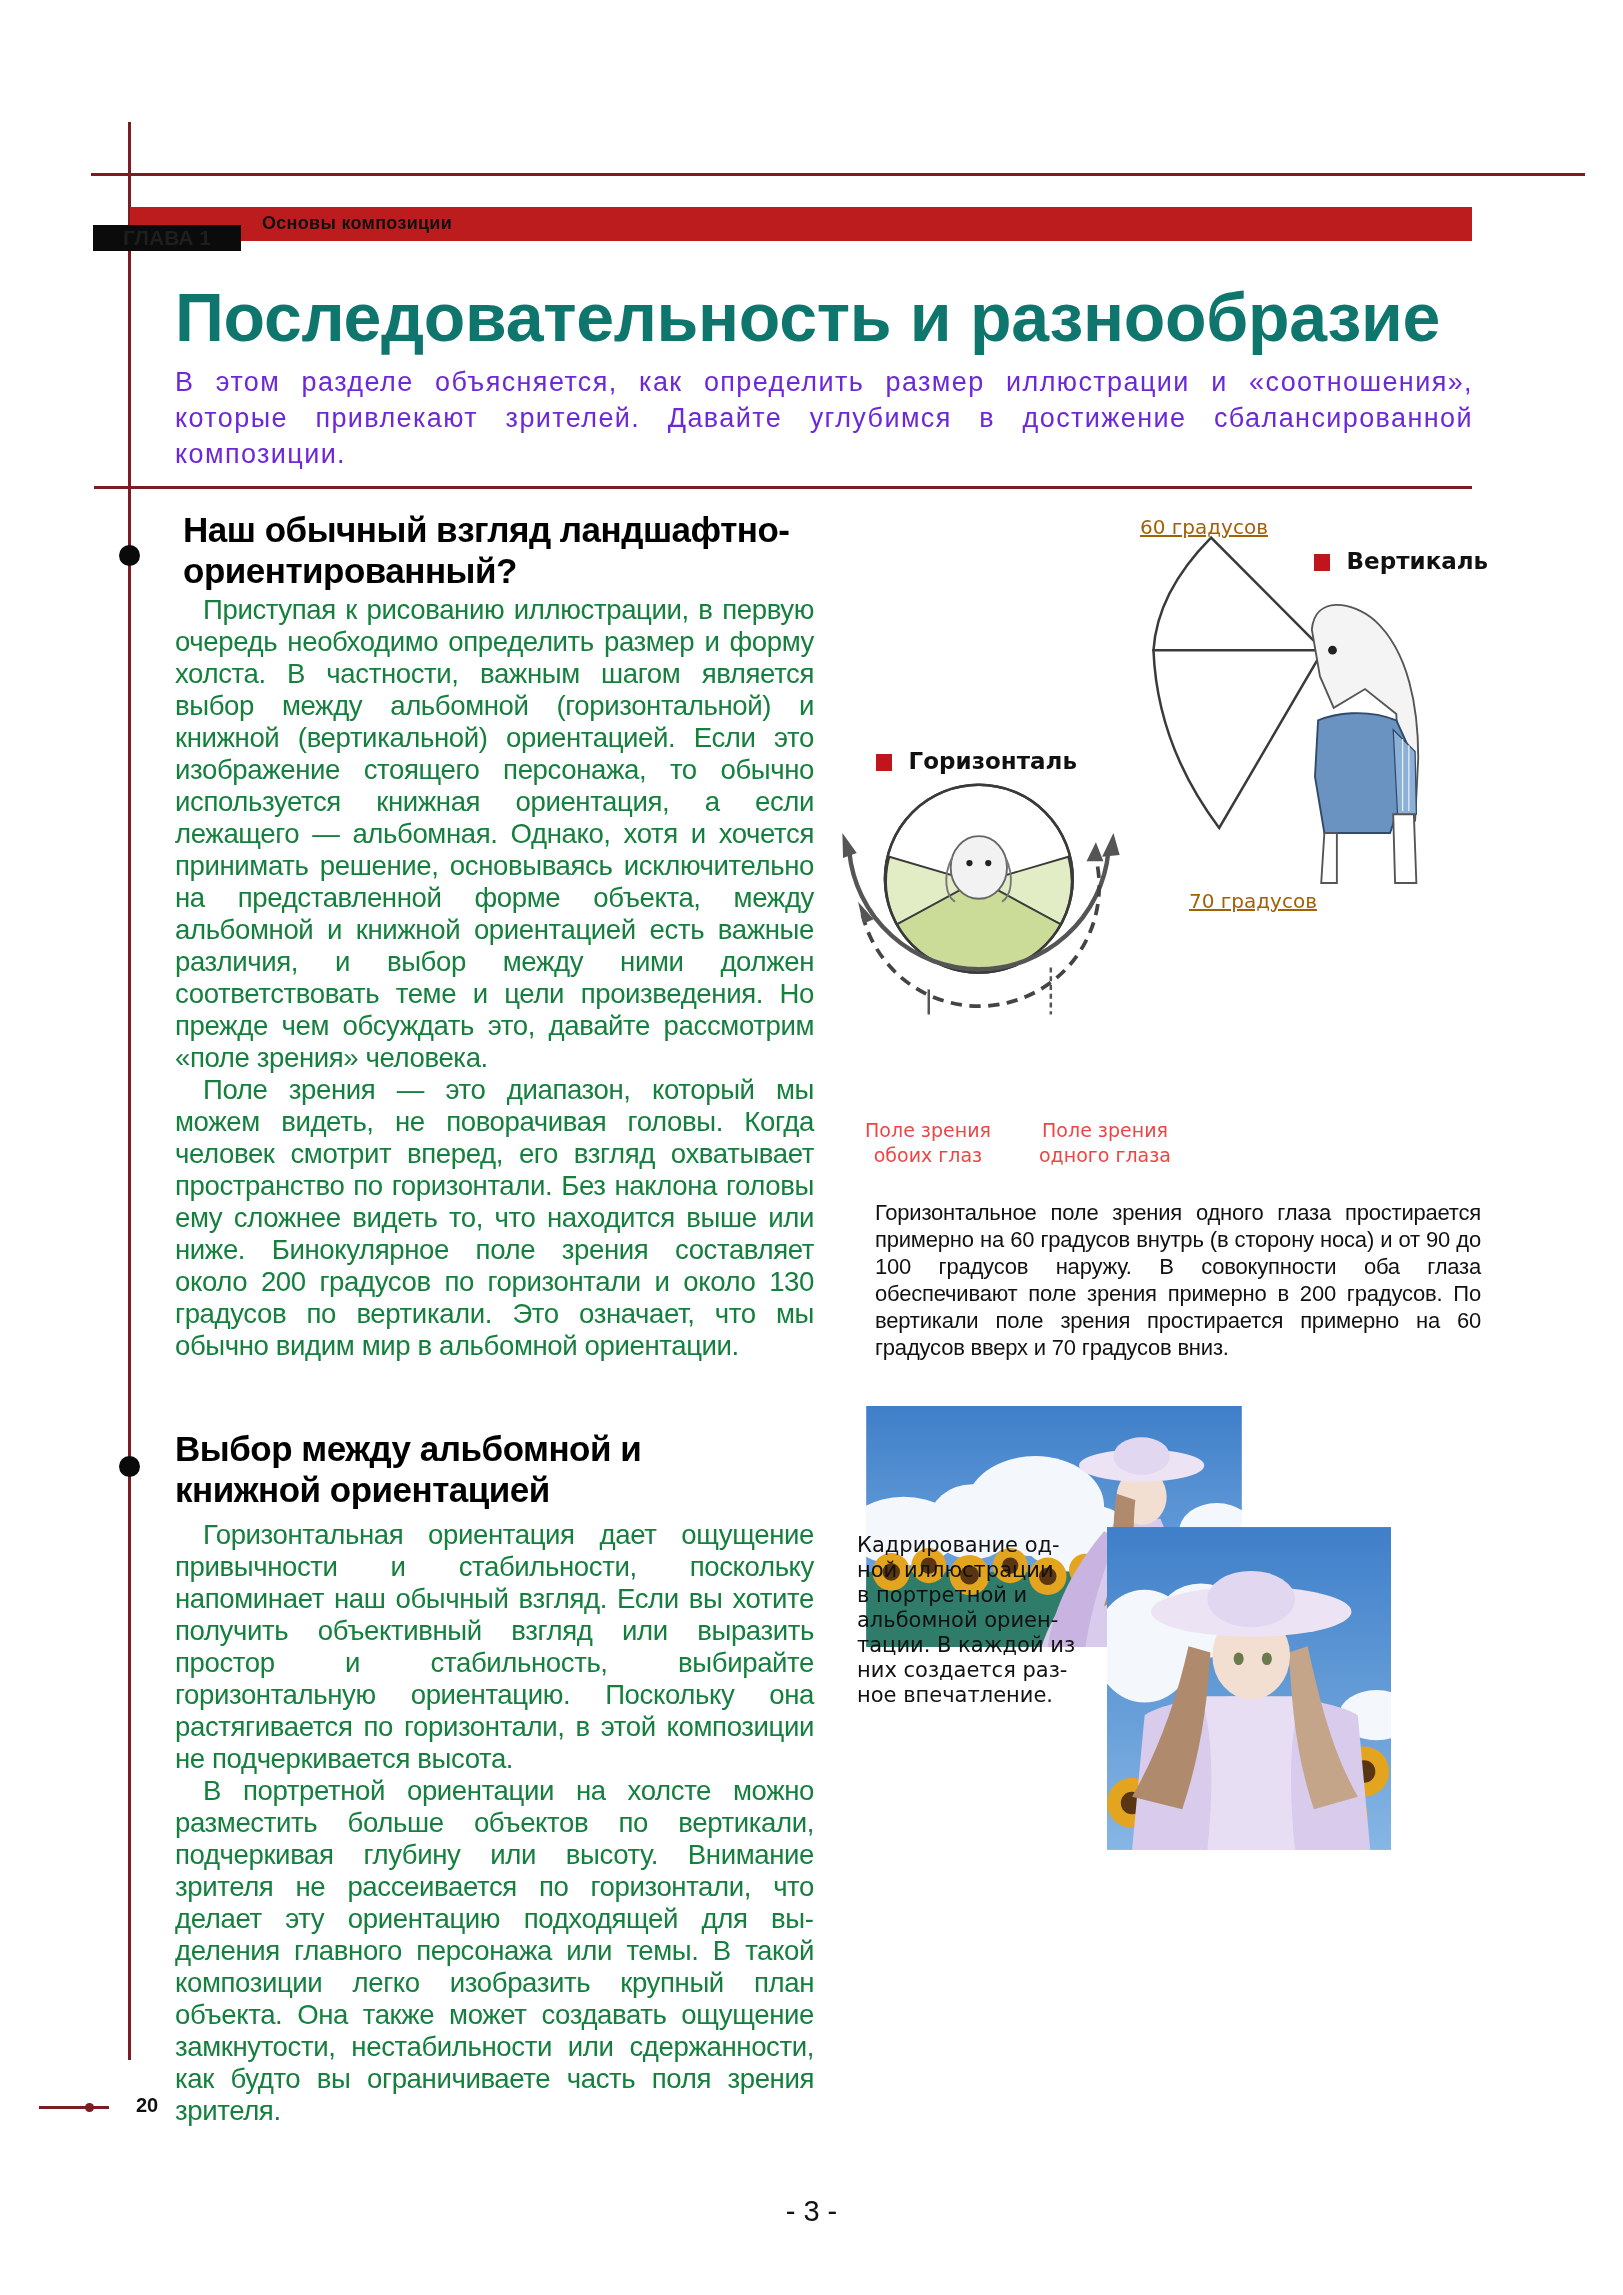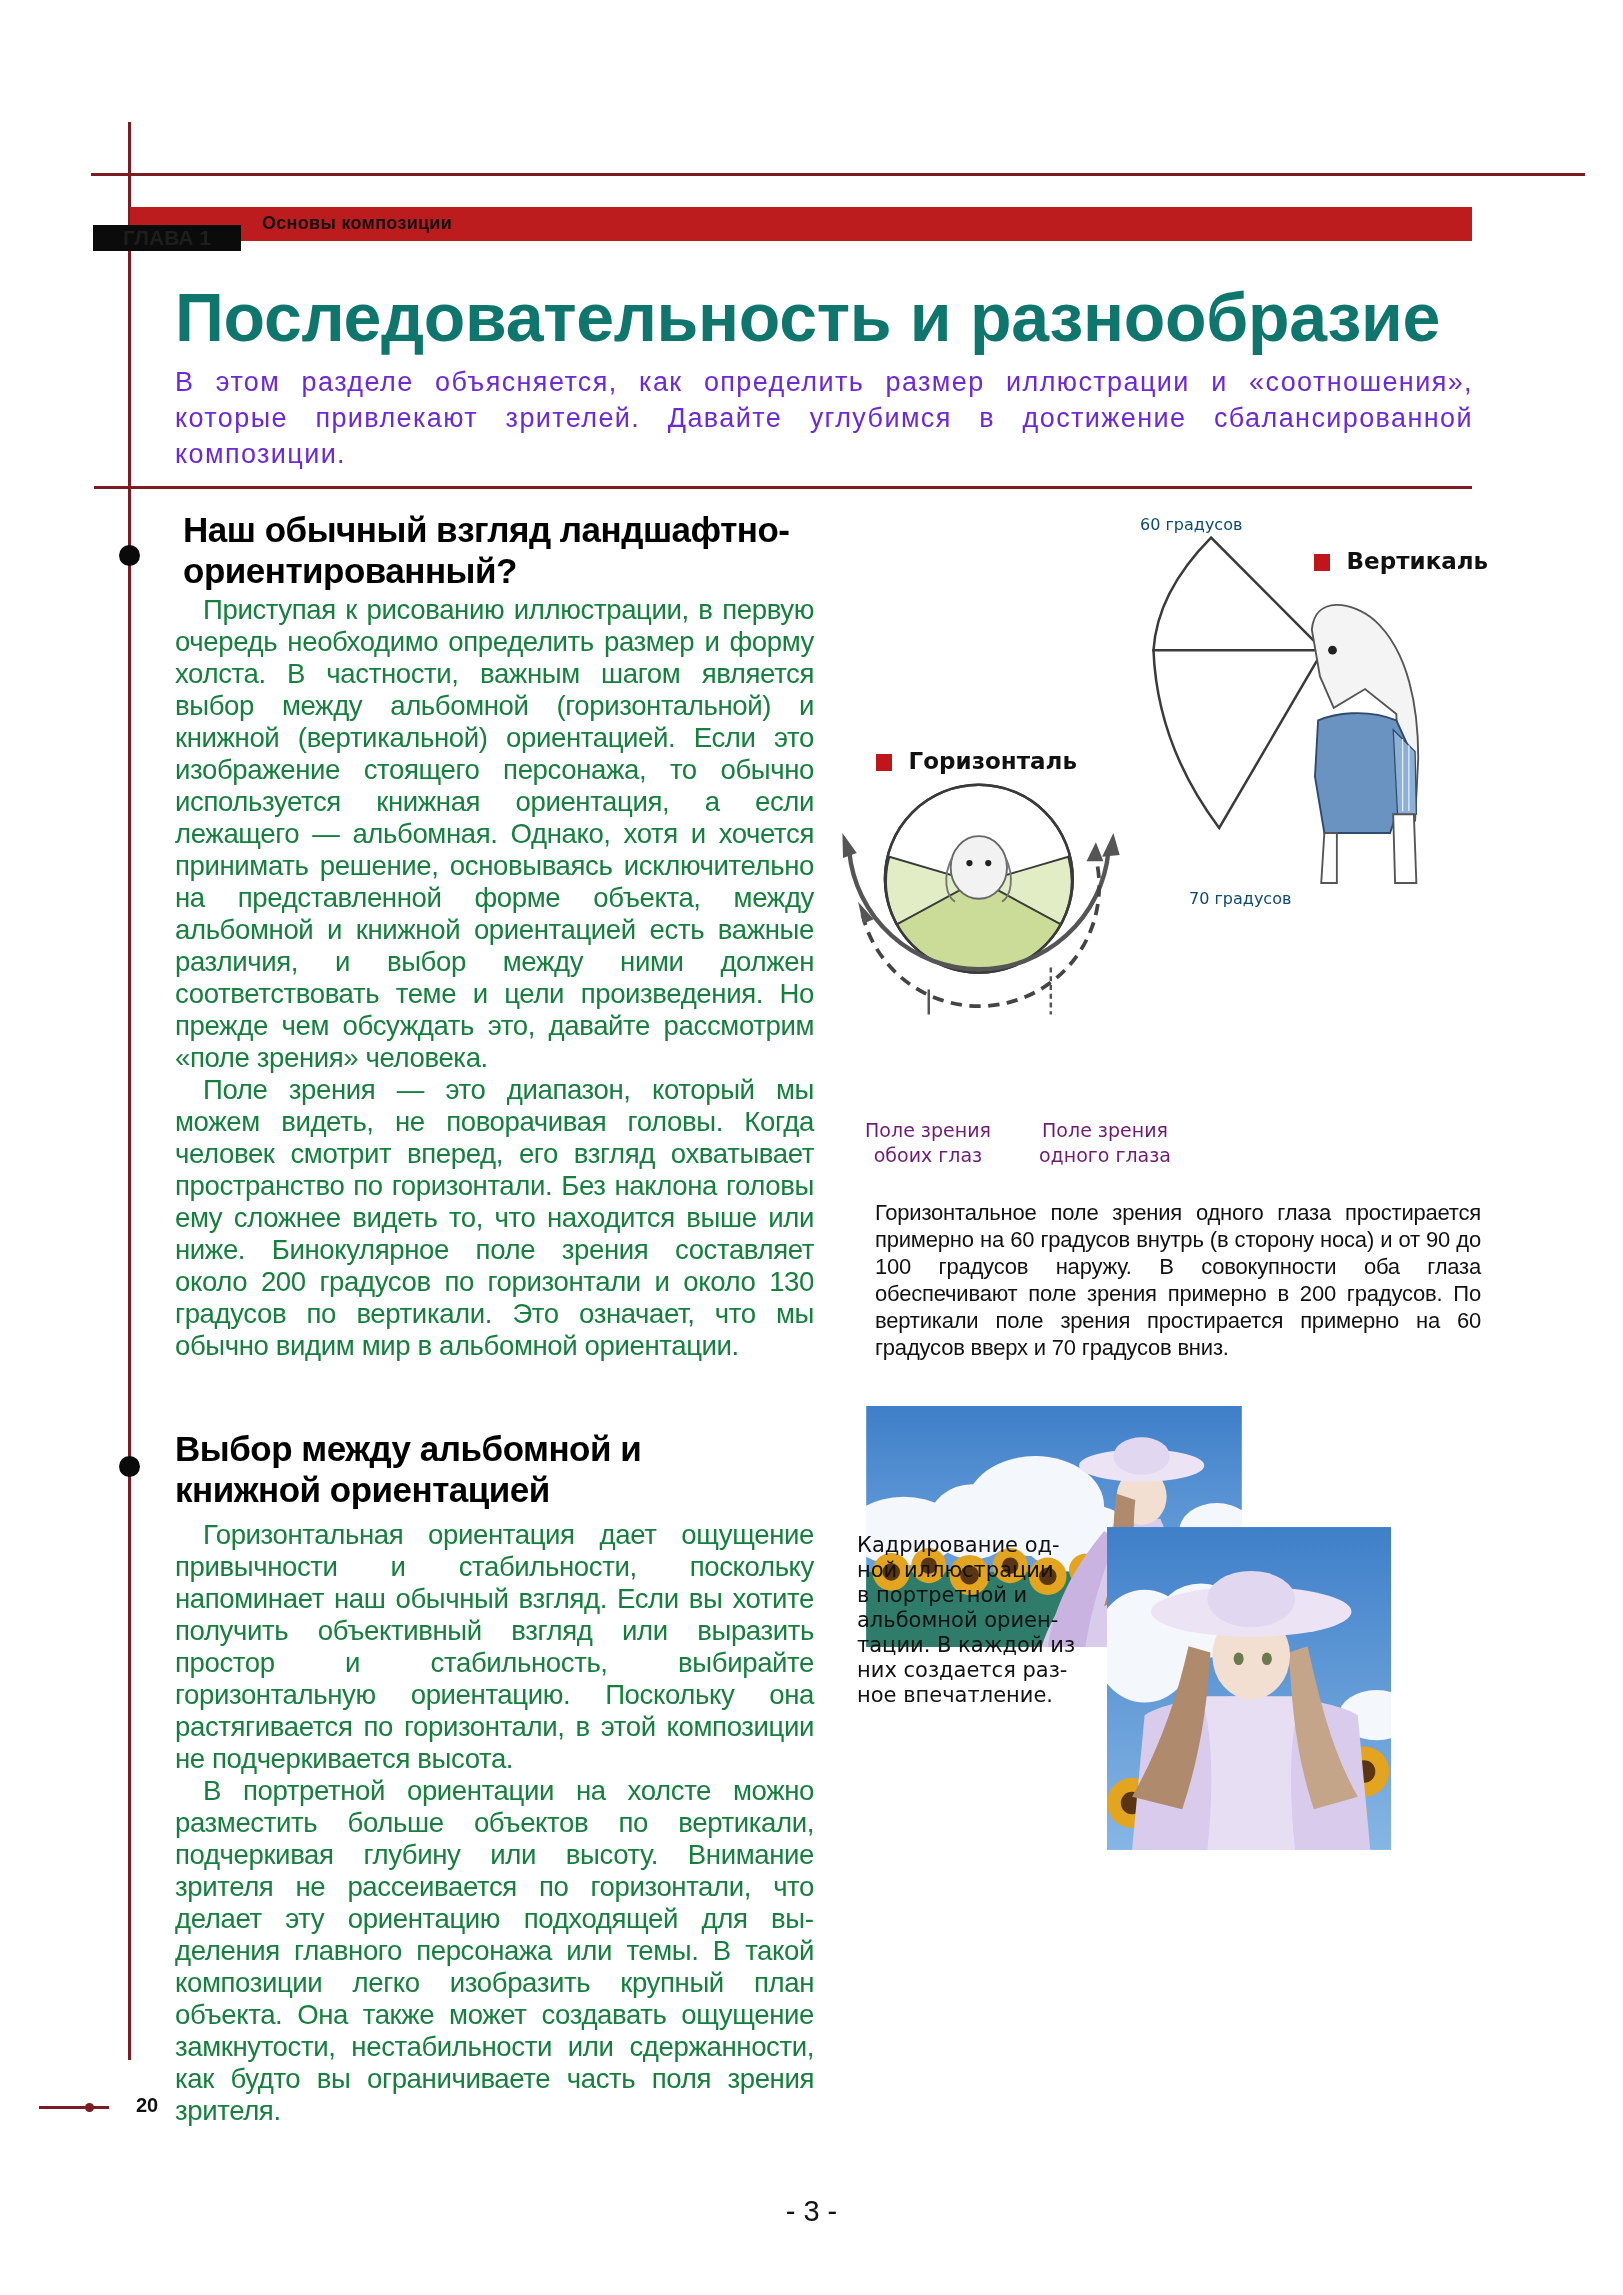--- a/index.html
+++ b/index.html
@@ -18,22 +18,22 @@
            line-height:69px; color:#0f766e; white-space:nowrap; }
   .lead { position:absolute; left:175px; top:364px; width:1298px; font-size:29px; line-height:36px;
           letter-spacing:1.4px; color:#6d28d9; text-align:justify; font-family:Liberation Sans, sans-serif; font-size:27px;}
   .h2 { position:absolute; left:175px; font-size:35px; font-weight:bold; line-height:41px; color:#000;
         letter-spacing:-0.5px; }
   .body-col { position:absolute; left:175px; width:639px; font-size:27.6px; line-height:32px;
               color:#15803d; text-align:justify; letter-spacing:-0.4px; }
   .body-col p { margin:0; text-indent:28px; }
   .legend-sq { display:inline-block; width:16.3px; height:16.3px; background:#c0161b; margin-right:16.3px; vertical-align:middle; }
   .legend { position:absolute; font-weight:bold; font-size:23px; color:#111; white-space:nowrap; font-family:"DejaVu Sans", sans-serif; }
-  .deg { position:absolute; font-size:16px; color:#0c4a6e; font-family:"DejaVu Sans", sans-serif; white-space:nowrap; }
-  .fov-label { position:absolute; font-size:19px; line-height:25px; text-align:center; color:#701a75; font-family:"DejaVu Sans", sans-serif; }
+  .deg { position:absolute; font-size:20px; color:#a16207; font-family:"DejaVu Sans", sans-serif; white-space:nowrap;text-decoration:underline; }
+  .fov-label { position:absolute; font-size:19px; line-height:25px; text-align:center; color:#ef4444; font-family:"DejaVu Sans", sans-serif; }
   .diagram-caption { position:absolute; left:869px; top:1199px; width:606px; font-size:22px; line-height:27px;
                      text-align:justify; color:#111; letter-spacing:-0.2px;margin-left:6px; }
   .crop-caption { position:absolute; left:857px; top:1533px; width:238px; font-size:21px; line-height:25px; color:#111;
                   font-family:"DejaVu Sans", sans-serif; }
   .img-box { position:absolute; overflow:hidden; }
   .folio { position:absolute; left:136px; top:2094px; font-size:20px; font-weight:bold; color:#111; }
   .pagenum { position:absolute; left:0; width:1623px; top:2195px; text-align:center; font-size:29px; color:#111; }
 </style>
 </head>
 <body>

